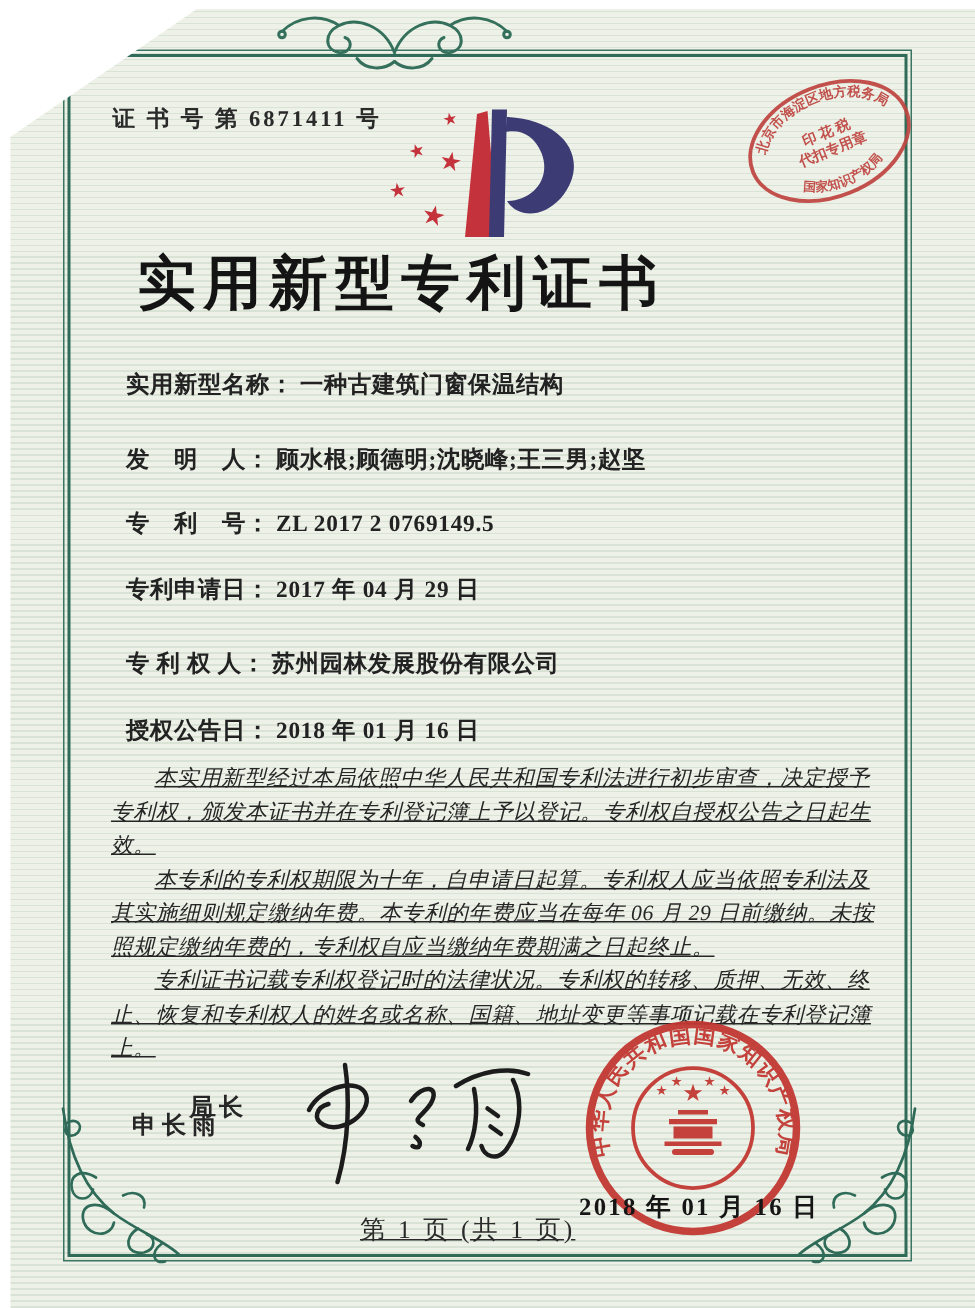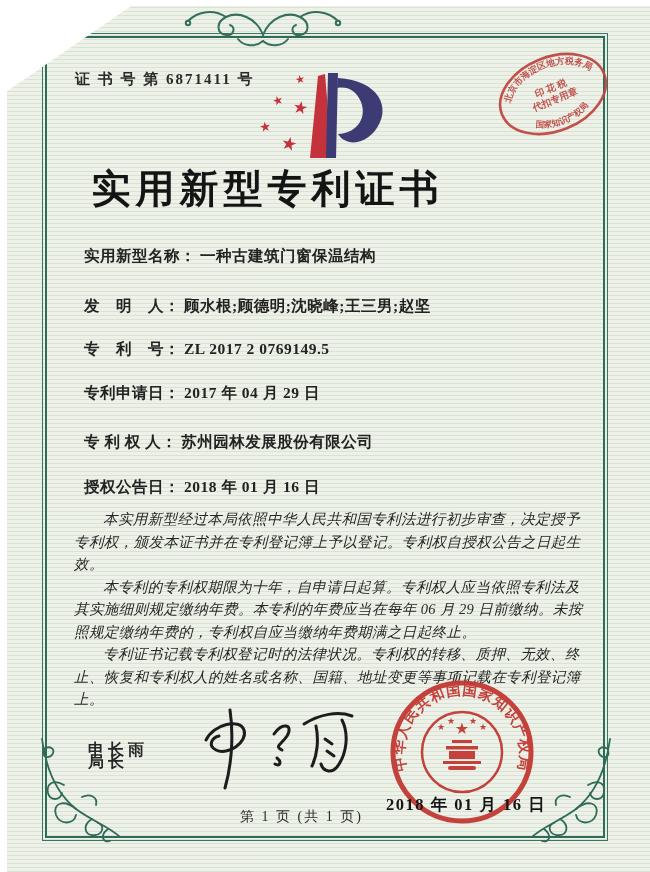--- a/index.html
+++ b/index.html
@@ -40,33 +40,33 @@
   }
   .field{left:84px;font-size:15.5px;font-weight:600;color:#222;z-index:2;letter-spacing:.5px;}
   .field .lbl{margin-right:4px;}
   .f0{top:246px;} .f1{top:296px;} .f2{top:339px;}
   .f3{top:383px;} .f4{top:432px;} .f5{top:477px;}
   .paras{
     left:74px;top:508px;width:512px;z-index:2;
     font-size:14.5px;line-height:22.5px;font-style:italic;
     color:#262626;letter-spacing:.4px;
   }
-  .paras p{margin:0;text-indent:2em;}
+  .paras p{margin:0;text-indent:2em;text-decoration:underline;}
   .signer{left:88px;z-index:3;font-family:"Liberation Sans","DejaVu Sans",sans-serif;
     font-size:16px;font-weight:700;letter-spacing:4px;color:#262626;}
-  .sig-title{top:752px;}
+  .sig-title{top:728px;margin-left:38px;}
   .sig-name{top:740px;}
   .sig-svg{left:178px;top:698px;z-index:3;}
   .seal-svg{left:386px;top:676px;z-index:3;opacity:.94;}
   .seal-date{
     left:386px;top:794px;z-index:4;font-size:16.5px;font-weight:700;
     letter-spacing:1.5px;color:#151515;
   }
   .footer{
-    left:240px;top:808px;z-index:2;font-size:14px;letter-spacing:2px;color:#2a2a2a;
+    left:240px;top:808px;z-index:2;font-size:17px;letter-spacing:2px;color:#2a2a2a;text-decoration:underline;
   }
   .stamp-svg{left:486px;top:38px;z-index:6;opacity:.92;}
   .orn-top{left:178px;top:5px;z-index:2;}
   .orn-br{right:36px;bottom:27px;z-index:2;}
   .orn-bl{left:38px;bottom:27px;z-index:2;}
   svg{display:block;}
 </style>
 </head>
 <body>
 

